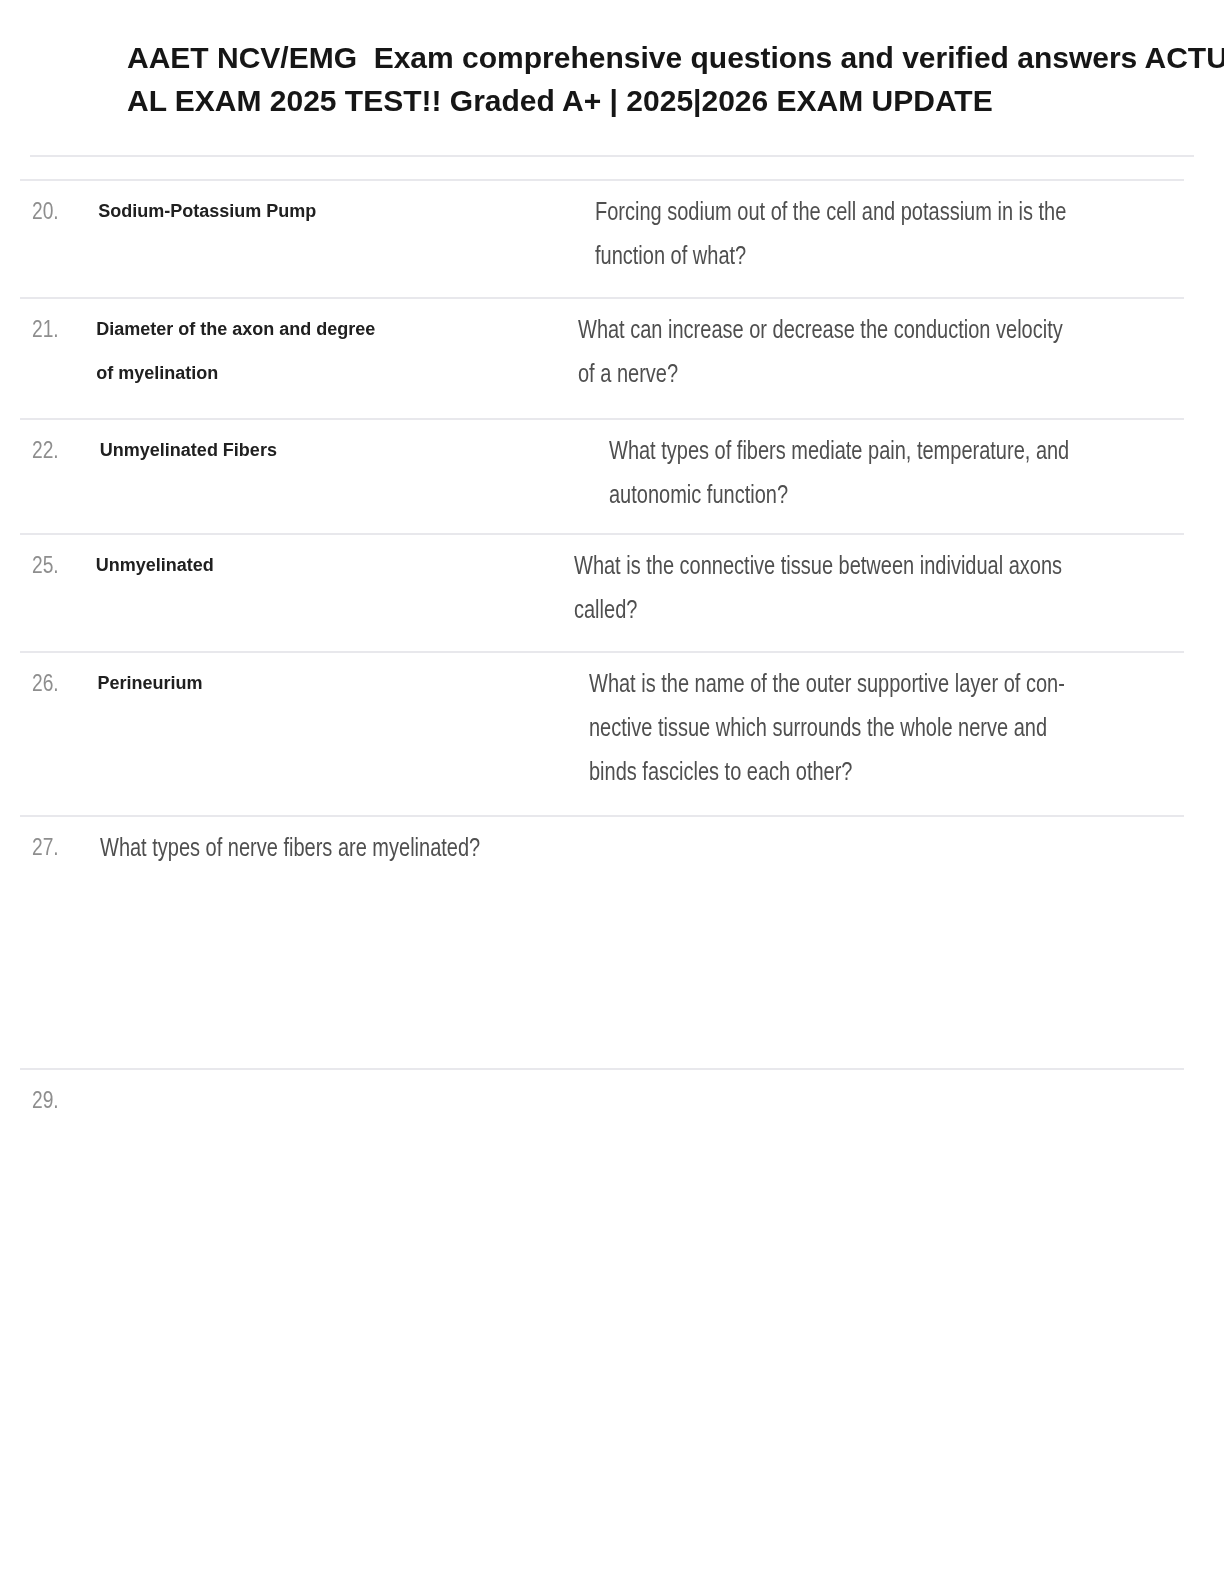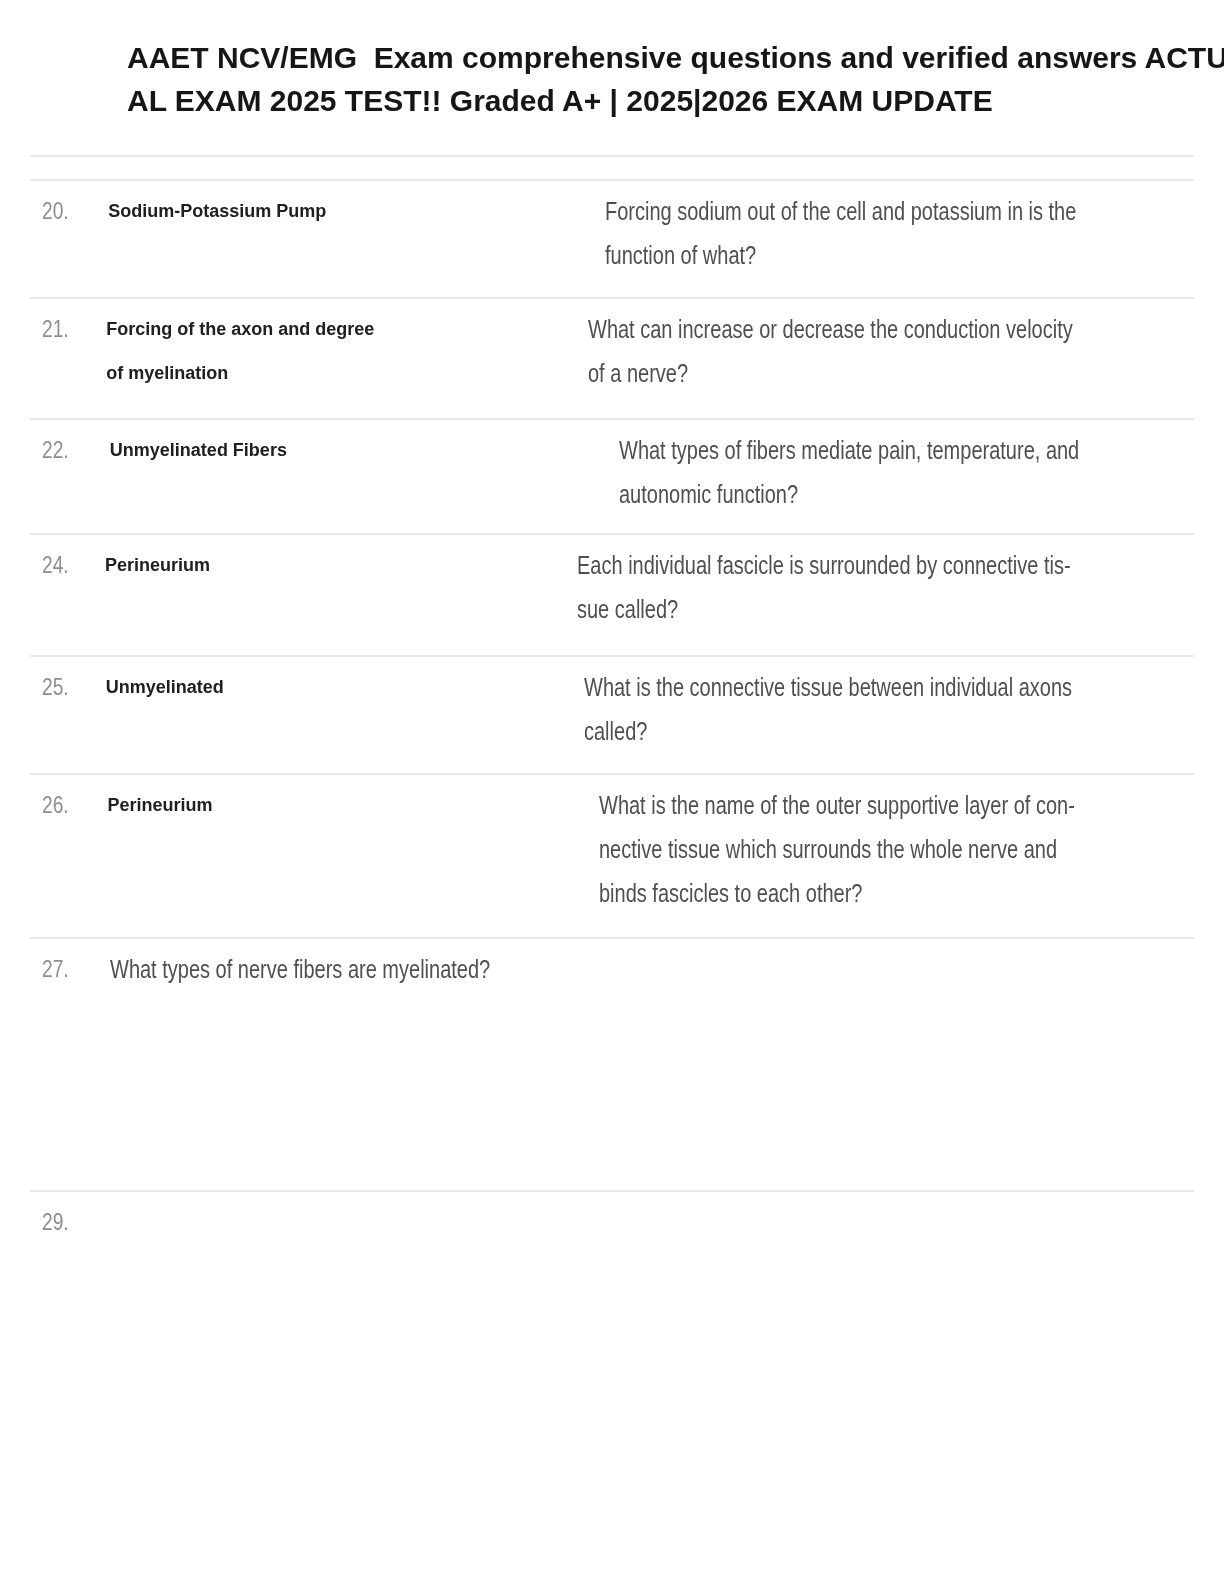--- a/index.html
+++ b/index.html
@@ -12,21 +12,21 @@
   }
   .doc-title {
     position:absolute; left:127px; top:36px; width:1120px;
     font-size:30px; line-height:43px; font-weight:600;
     color:#161616; white-space:pre; letter-spacing:0;
   }
   .rule {
     position:absolute; left:30px; top:155px; width:1164px; height:2px;
     background:#e8e8ec;
   }
-  .qa-table { position:absolute; left:30px; top:179px; width:1164px; }
+  .qa-table { position:absolute; left:20px; top:179px; width:1164px; }
   .qa-row {
     display:flex; align-items:flex-start;
     border-top:2px solid #e8e8ec; box-sizing:border-box;
     padding-top:8px;
   }
   .num {
     width:80px; padding-left:12px; box-sizing:border-box;
     font-size:24px; line-height:44px; color:#8e8e8e;
   }
   .num .squeeze { display:inline-block; transform:scaleX(0.8); transform-origin:0 50%; }
@@ -62,40 +62,34 @@
 
     <div class="qa-row" style="height:118px">
       <div class="num"><span class="squeeze">20.</span></div>
       <div class="term">Sodium-Potassium Pump</div>
       <div class="qcell"><span class="qtext">Forcing sodium out of the cell and potassium in is the
 function of what?</span></div>
     </div>
 
     <div class="qa-row" style="height:121px">
       <div class="num"><span class="squeeze">21.</span></div>
-      <div class="term">Forcing of the axon and degree
+      <div class="term">Diameter of the axon and degree
 of myelination</div>
       <div class="qcell"><span class="qtext">What can increase or decrease the conduction velocity
 of a nerve?</span></div>
     </div>
 
     <div class="qa-row" style="height:115px">
       <div class="num"><span class="squeeze">22.</span></div>
       <div class="term">Unmyelinated Fibers</div>
       <div class="qcell"><span class="qtext">What types of fibers mediate pain, temperature, and
 autonomic function?</span></div>
     </div>
 
 
-    <div class="qa-row" style="height:122px">
-      <div class="num"><span class="squeeze">24.</span></div>
-      <div class="term">Perineurium</div>
-      <div class="qcell"><span class="qtext">Each individual fascicle is surrounded by connective tis-
-sue called?</span></div>
-    </div>
 
     <div class="qa-row" style="height:118px">
       <div class="num"><span class="squeeze">25.</span></div>
       <div class="term">Unmyelinated</div>
       <div class="qcell"><span class="qtext">What is the connective tissue between individual axons
 called?</span></div>
     </div>
 
     <div class="qa-row" style="height:164px">
       <div class="num"><span class="squeeze">26.</span></div>

